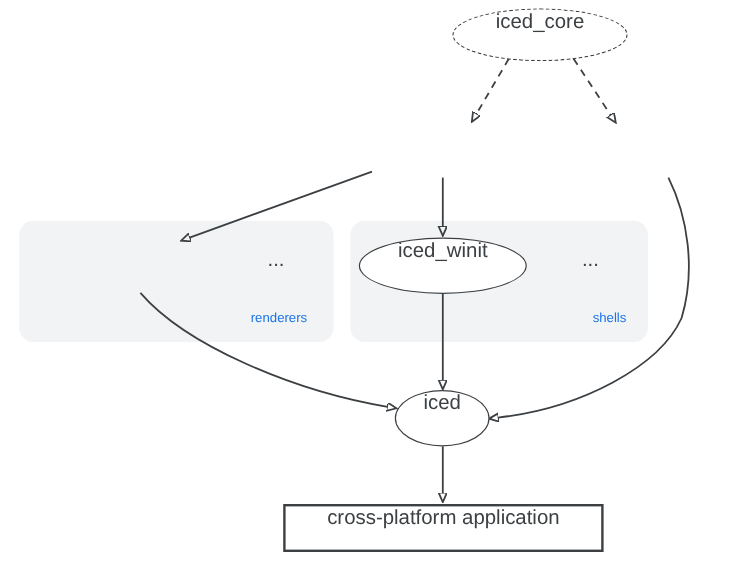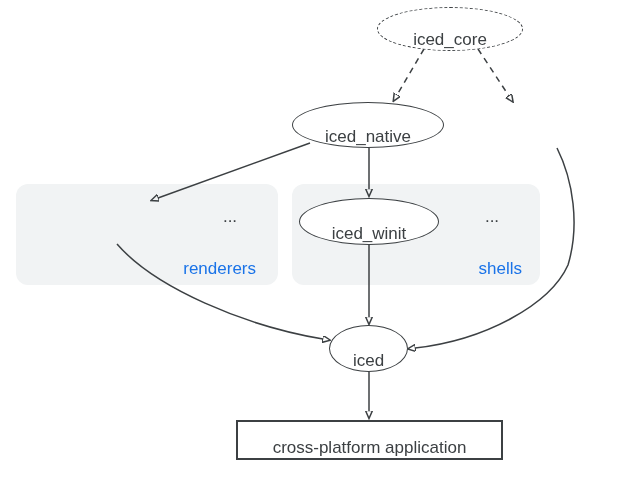--- a/index.html
+++ b/index.html
@@ -39,21 +39,21 @@
     fill: var(--stroke, #3c4043);
     stroke: none;
   }
   .node {
     position: absolute;
     box-sizing: border-box;
     border: 1.5px solid var(--stroke, #3c4043);
     border-radius: 50%;
     background: #ffffff;
     display: flex;
-    align-items: flex-end;
+    align-items: flex-start;
     justify-content: center;
     font-size: 17px;
     color: var(--text, #3c4043);
     z-index: 2;
     white-space: nowrap;
   }
   .node.dashed-border {
     border-style: dashed;
   }
   .node.rect {
@@ -63,21 +63,21 @@
   .ellipsis-label {
     position: absolute;
     width: 30px;
     text-align: center;
     font-size: 17px;
     color: var(--text, #3c4043);
     z-index: 2;
   }
   .group-label {
     position: absolute;
-    font-size: 17px;
+    font-size: 11px;
     color: var(--group-label, #1a73e8);
     text-align: right;
     z-index: 2;
   }
 </style>
 </head>
 <body>
 
 <div class="canvas">
 
@@ -97,23 +97,20 @@
     <path d="M 117 244 C 155 288 245 326 323 339" marker-end="url(#arrowhead)"></path>
     <path d="M 369 245 L 369 317" marker-end="url(#arrowhead)"></path>
     <path d="M 557 148 C 573 180 580 225 568 265 C 550 305 485 340 415 348" marker-end="url(#arrowhead)"></path>
     <path d="M 369 372 L 369 411" marker-end="url(#arrowhead)"></path>
   </svg>
 
   <div class="node dashed-border" style="left:377px; top:7px; width:146px; height:44px;">
     <span>iced_core</span>
   </div>
 
-  <div class="node" style="left:292px; top:102px; width:152px; height:46px;">
-    <span>iced_native</span>
-  </div>
 
 
 
   <div class="node" style="left:329px; top:325px; width:79px; height:47px;">
     <span>iced</span>
   </div>
 
   <div class="node" style="left:299px; top:198px; width:140px; height:47px;">
     <span>iced_winit</span>
   </div>

